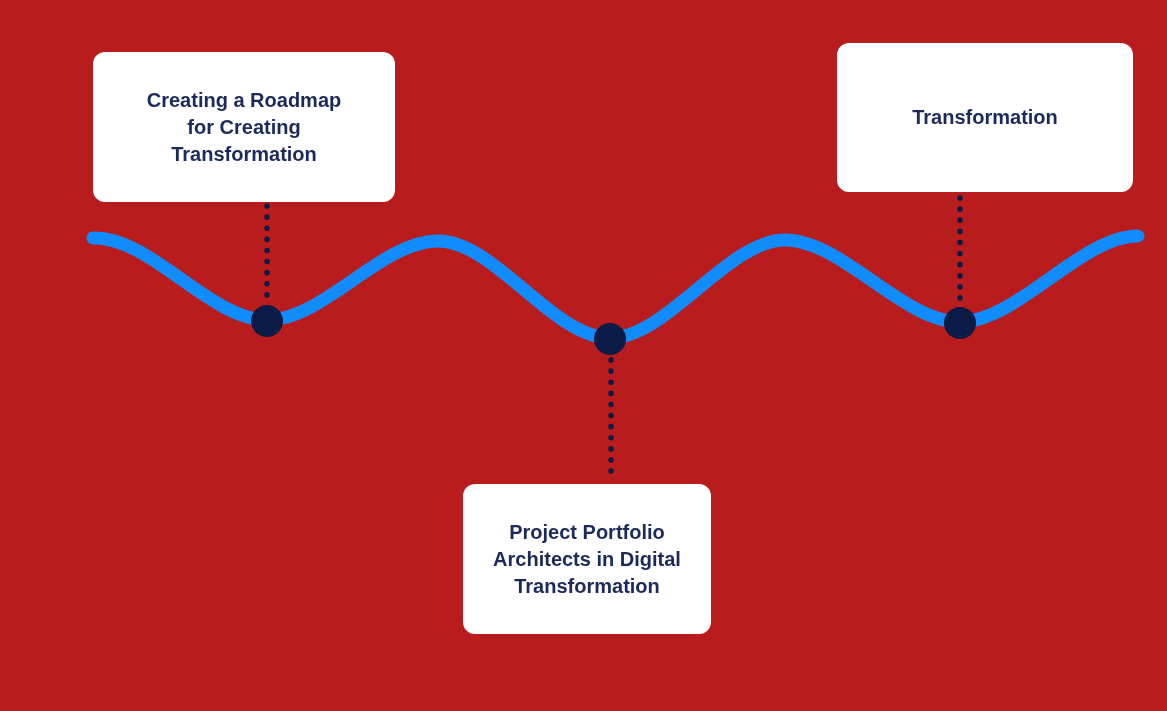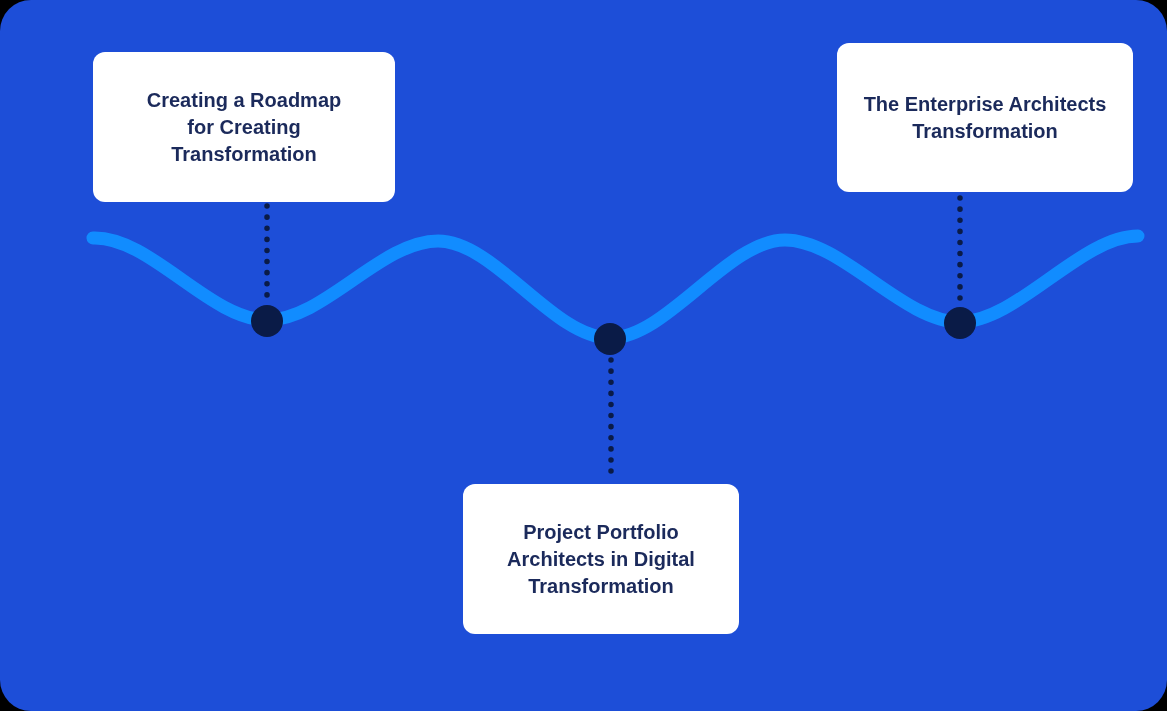--- a/index.html
+++ b/index.html
@@ -47,27 +47,27 @@
   .card-text {
     color: #1B2A5B;
     font-weight: bold;
     font-size: 20px;
     line-height: 27px;
   }
   .card-line {
     white-space: nowrap;
   }
   .card-1 { left: 93px;  top: 52px;  width: 302px; height: 150px; }
-  .card-2 { left: 463px; top: 484px; width: 276px; height: 150px; }
+  .card-2 { left: 463px; top: 484px; width: 248px; height: 150px; }
   .card-3 { left: 837px; top: 43px;  width: 296px; height: 149px; }
 </style>
 </head>
 <body>
 
-<div class="stage" style="background-color: #1d4ed8; border-radius: 31px;">
+<div class="stage" style="background-color: #b91c1c;">
 
   <svg class="wave-svg" width="1167" height="711" viewBox="0 0 1167 711">
 
     <path class="wave-path" d="M 93 238
              C 150 236, 210 320, 267 320
              C 324 320, 381 241, 438 241
              C 495 241, 553 338, 610 338
              C 667 338, 728 240, 785 240
              C 842 240, 903 322, 960 322
              C 1017 322, 1081 236, 1138 236" style="stroke: rgb(17, 140, 255);"></path>
@@ -92,18 +92,17 @@
   <div class="card card-2" style="background-color: rgb(255, 255, 255);">
     <div class="card-text" style="color: rgb(27, 42, 91);">
       <div class="card-line">Project Portfolio</div>
       <div class="card-line">Architects in Digital</div>
       <div class="card-line">Transformation</div>
     </div>
   </div>
 
   <div class="card card-3" style="background-color: rgb(255, 255, 255);">
     <div class="card-text" style="color: rgb(27, 42, 91);">
-      <div class="card-line">The Enterprise Architects</div>
       <div class="card-line">Transformation</div>
     </div>
   </div>
 
 </div>
 
 </body></html>

